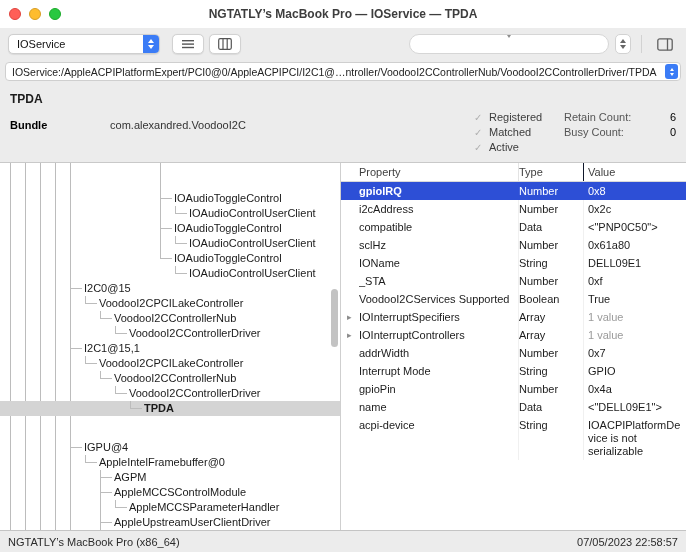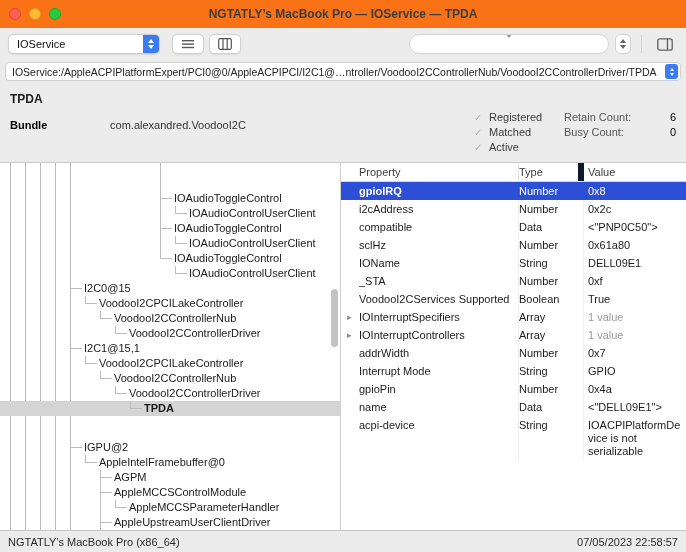--- a/index.html
+++ b/index.html
@@ -1,21 +1,21 @@
 <!DOCTYPE html>
 <html><head>
 <meta charset="utf-8">
 <style>
   * { box-sizing: border-box; margin: 0; padding: 0; }
   html,body { width:686px; height:552px; overflow:hidden; }
   body { font-family:"Liberation Sans","DejaVu Sans",sans-serif; background:#ececec; color:#1c1c1c; }
   .window { width:686px; height:552px; display:flex; flex-direction:column; }
 
   
-  .titlebar { height:28px; position:relative; display:flex; align-items:center; justify-content:center; background:#f97316; flex:none; }
+  .titlebar { height:28px; position:relative; display:flex; align-items:center; justify-content:center; background:#ffffff; flex:none; }
   .lights { position:absolute; left:9px; top:8px; display:flex; gap:8px; }
   .light { width:12px; height:12px; border-radius:50%; display:inline-block; }
   .light.red { background:#ff5f57; border:1px solid #e0443e; }
   .light.yellow { background:#febc2e; border:1px solid #d89e24; }
   .light.green { background:#28c840; border:1px solid #1aab29; }
   .title { font-size:12px; font-weight:bold; color:#3d3d3d; }
 
   
   .toolbar { height:32px; display:flex; align-items:center; padding:0 8px; gap:6px; background:#ececec; flex:none; }
   .popup { width:152px; height:20px; background:#fff; border:1px solid #cfcfcf; border-radius:5px; display:flex; align-items:center; overflow:hidden; box-shadow:0 .5px 1px rgba(0,0,0,.08); }
@@ -74,21 +74,21 @@
   .scroll-thumb { position:absolute; right:2px; top:126px; width:7px; height:58px; border-radius:4px; background:#c3c3c3; }
 
   
   .table-pane { flex:1; background:#fff; border-left:1px solid #cfcfcf; overflow:hidden; display:flex; flex-direction:column; }
   .thead { display:flex; height:19px; border-bottom:1px solid #d9d9d9; background:#fff; flex:none; }
   .th { font-size:11px; line-height:18px; color:#3f3f3f; }
   .c.prop { width:178px; flex:none; overflow:hidden; }
   .c.type { width:65px; flex:none; }
   .c.val  { flex:1; }
   .th.prop { padding-left:18px; border-right:1px solid #e3e3e3; }
-  .th.type { padding-left:0; border-right:6px solid #0f172a; }
+  .th.type { padding-left:0; border-right:1px solid #0f172a; }
   .th.val { padding-left:4px; }
   .tbody { flex:1; overflow:hidden; }
   .trow { display:flex; min-height:18px; align-items:stretch; }
   .trow .c { font-size:11px; line-height:13px; padding:2.5px 4px 2.5px 0; }
   .trow .c.prop { display:flex; padding-left:6px; border-right:1px solid #f0f0f0; }
   .trow .c.type { border-right:1px solid #f0f0f0; }
   .trow .c.val { padding-left:4px; white-space:normal; overflow-wrap:anywhere; }
   .chev { width:12px; flex:none; color:#8a8a8a; font-size:9px; line-height:13px; }
   .pname { flex:1; overflow:hidden; text-overflow:ellipsis; white-space:nowrap; }
   .muted { color:#9b9b9b; }
@@ -221,21 +221,21 @@
           <div class="tree-row"><span class="conn" style="left: 70px;"></span><span class="tlabel" style="margin-left: 84px;">I2C0@15</span></div>
           <div class="tree-row"><span class="conn" style="left: 85px;"></span><span class="tlabel" style="margin-left: 99px;">VoodooI2CPCILakeController</span></div>
           <div class="tree-row"><span class="conn" style="left: 100px;"></span><span class="tlabel" style="margin-left: 114px;">VoodooI2CControllerNub</span></div>
           <div class="tree-row"><span class="conn" style="left: 115px;"></span><span class="tlabel" style="margin-left: 129px;">VoodooI2CControllerDriver</span></div>
           <div class="tree-row"><span class="conn" style="left: 70px;"></span><span class="tlabel" style="margin-left: 84px;">I2C1@15,1</span></div>
           <div class="tree-row"><span class="conn" style="left: 85px;"></span><span class="tlabel" style="margin-left: 99px;">VoodooI2CPCILakeController</span></div>
           <div class="tree-row"><span class="conn" style="left: 100px;"></span><span class="tlabel" style="margin-left: 114px;">VoodooI2CControllerNub</span></div>
           <div class="tree-row"><span class="conn" style="left: 115px;"></span><span class="tlabel" style="margin-left: 129px;">VoodooI2CControllerDriver</span></div>
           <div class="tree-row selected"><span class="conn" style="left: 130px;"></span><span class="tlabel" style="margin-left: 144px;">TPDA</span></div>
           <div class="tree-spacer" style="height: 24px;"></div>
-          <div class="tree-row"><span class="conn" style="left: 70px;"></span><span class="tlabel" style="margin-left: 84px;">IGPU@2</span></div>
+          <div class="tree-row"><span class="conn" style="left: 70px;"></span><span class="tlabel" style="margin-left: 84px;">IGPU@4</span></div>
           <div class="tree-row"><span class="conn" style="left: 85px;"></span><span class="tlabel" style="margin-left: 99px;">AppleIntelFramebuffer@0</span></div>
           <div class="tree-row"><span class="guide" style="left: 100px;"></span><span class="conn" style="left: 100px;"></span><span class="tlabel" style="margin-left: 114px;">AGPM</span></div>
           <div class="tree-row"><span class="guide" style="left: 100px;"></span><span class="conn" style="left: 100px;"></span><span class="tlabel" style="margin-left: 114px;">AppleMCCSControlModule</span></div>
           <div class="tree-row"><span class="guide" style="left: 100px;"></span><span class="conn" style="left: 115px;"></span><span class="tlabel" style="margin-left: 129px;">AppleMCCSParameterHandler</span></div>
           <div class="tree-row"><span class="guide" style="left: 100px;"></span><span class="conn" style="left: 100px;"></span><span class="tlabel" style="margin-left: 114px;">AppleUpstreamUserClientDriver</span></div>
         </div>
       <div class="scroll-thumb"></div>
     </div>
     <div class="table-pane">
       <div class="thead">

